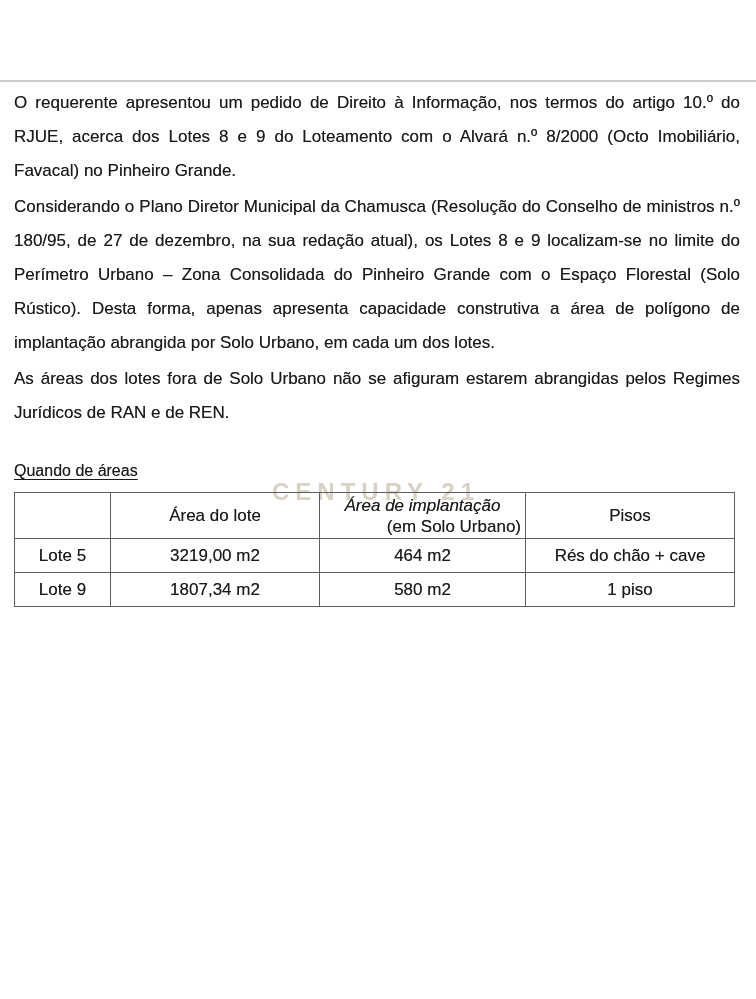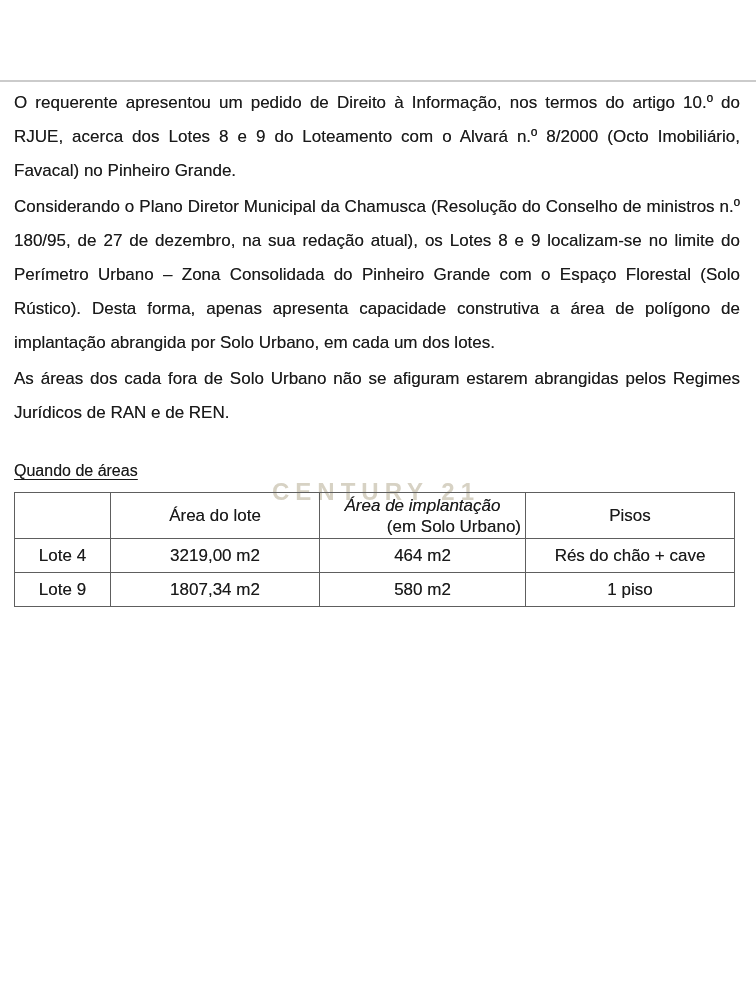--- a/index.html
+++ b/index.html
@@ -96,21 +96,21 @@
   <div class="top-rule"></div>
 
   <div class="watermark">CENTURY 21</div>
 
   <div class="content">
 
     <p class="par">O requerente apresentou um pedido de Direito à Informação, nos termos do artigo 10.º do RJUE, acerca dos Lotes 8 e 9 do Loteamento com o Alvará n.º 8/2000 (Octo Imobiliário, Favacal) no Pinheiro Grande.</p>
 
     <p class="par">Considerando o Plano Diretor Municipal da Chamusca (Resolução do Conselho de ministros n.º 180/95, de 27 de dezembro, na sua redação atual), os Lotes 8 e 9 localizam-se no limite do Perímetro Urbano – Zona Consolidada do Pinheiro Grande com o Espaço Florestal (Solo Rústico). Desta forma, apenas apresenta capacidade construtiva a área de polígono de implantação abrangida por Solo Urbano, em cada um dos lotes.</p>
 
-    <p class="par">As áreas dos cada fora de Solo Urbano não se afiguram estarem abrangidas pelos Regimes Jurídicos de RAN e de REN.</p>
+    <p class="par">As áreas dos lotes fora de Solo Urbano não se afiguram estarem abrangidas pelos Regimes Jurídicos de RAN e de REN.</p>
 
     <h2 class="heading">Quando de áreas</h2>
 
     <table class="areas">
       <colgroup>
         <col style="width:96px">
         <col style="width:209px">
         <col style="width:206px">
         <col style="width:209px">
       </colgroup>
@@ -118,21 +118,21 @@
         <tr class="hdr">
           <th></th>
           <th>Área do lote</th>
           <th>
             <span class="hdr-main">Área de implantação</span>
             <span class="hdr-sub">(em Solo Urbano)</span>
           </th>
           <th>Pisos</th>
         </tr>
         <tr class="row">
-          <td>Lote 4</td>
+          <td>Lote 5</td>
           <td>3219,00 m2</td>
           <td>464 m2</td>
           <td>Rés do chão + cave</td>
         </tr>
         <tr class="row">
           <td>Lote 9</td>
           <td>1807,34 m2</td>
           <td>580 m2</td>
           <td>1 piso</td>
         </tr>

